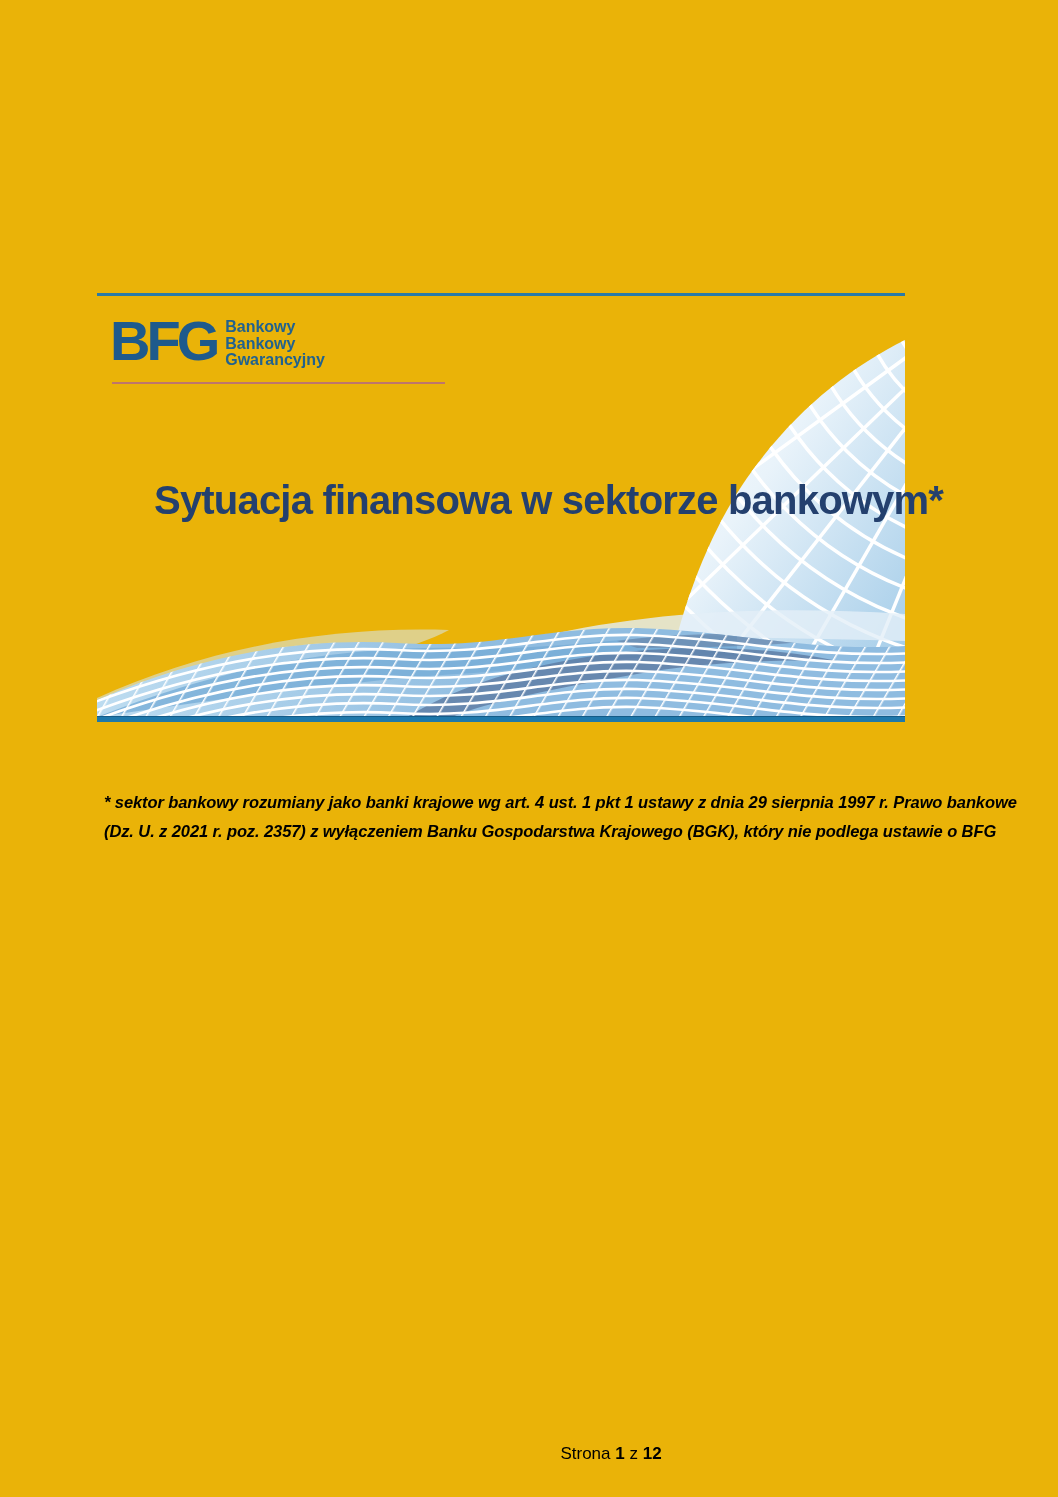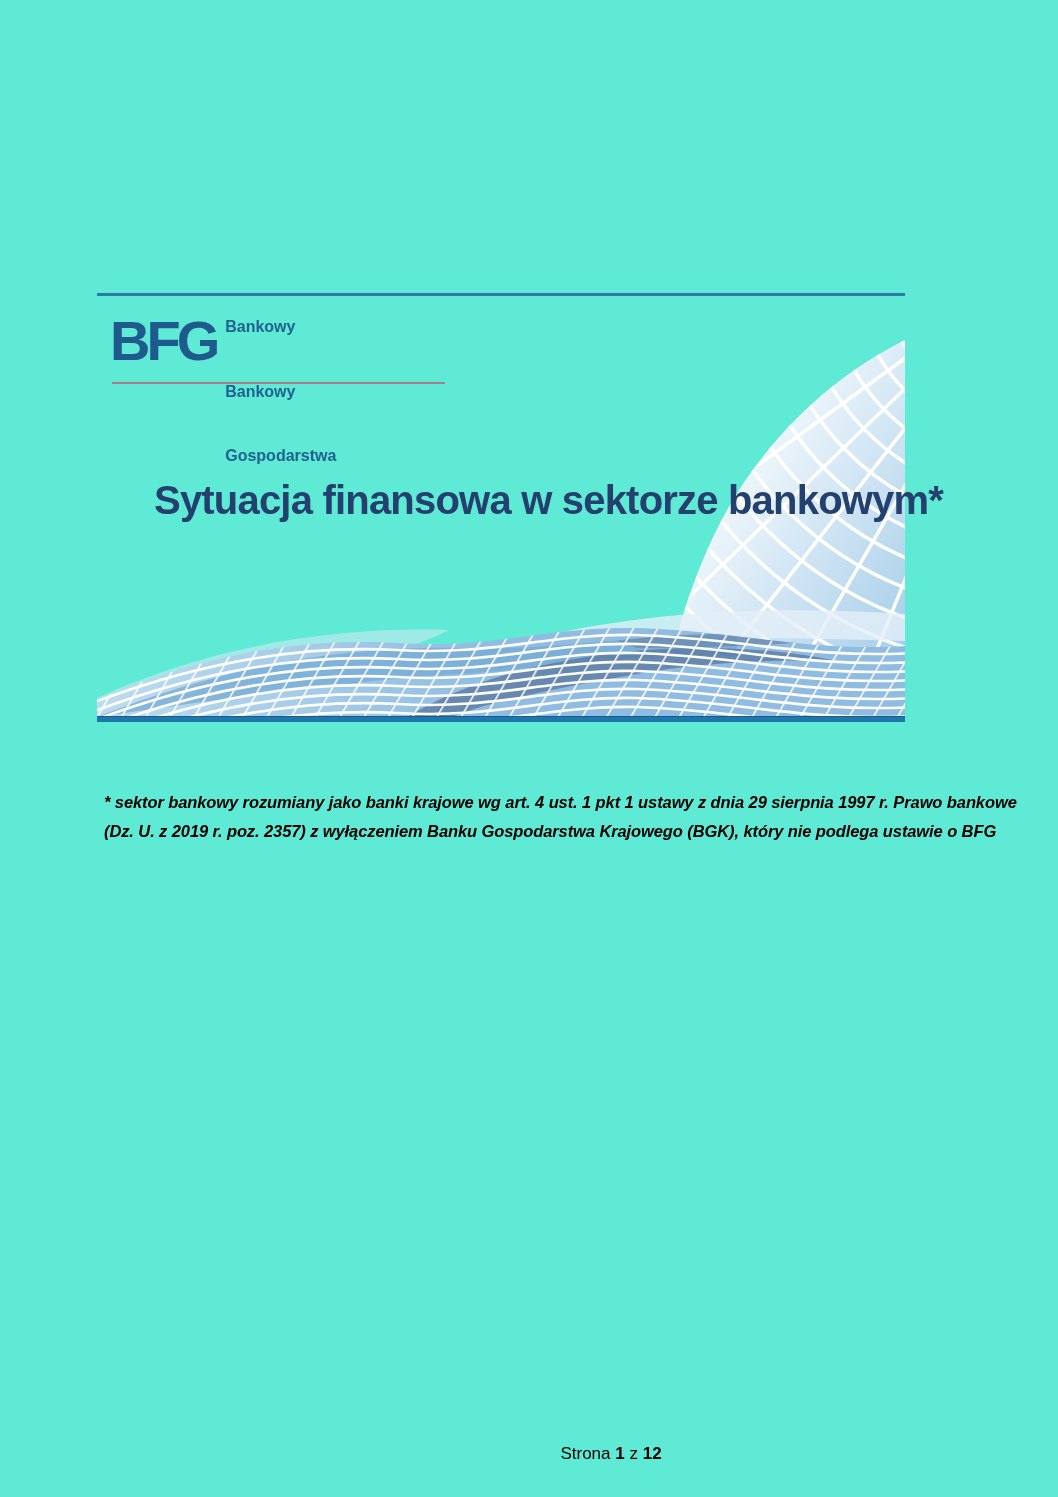--- a/index.html
+++ b/index.html
@@ -1,19 +1,19 @@
 <!DOCTYPE html>
 <html style="--top-rule: #2b7aa6; --logo-blue: #1e5a8c; --logo-text: #21628f; --red-rule: #b66b7d; --title-navy: #24406e; --bottom-bar: #1e78ab; --mesh-light: #d9eaf6; --mesh-mid: #8fbce0; --mesh-dark: #5c7ba2;"><head>
 <meta charset="utf-8">
 <style>
   html,body{margin:0;padding:0;background:#fff;}
   .page{
     position:relative;
     width:1058px;height:1497px;
-    background:#5eead4;
+    background:#eab308;
     font-family:"Liberation Sans",sans-serif;
     overflow:hidden;
   }
   
   .banner{
     position:absolute;left:97px;top:293px;
     width:808px;height:429px;
     border-top:3px solid var(--top-rule,#2b7aa6);
     box-sizing:border-box;
   }
@@ -26,21 +26,20 @@
   
   .logo{position:absolute;left:13px;top:21px;display:flex;gap:9px;align-items:flex-start;}
   .logo-acronym{
     font-size:56px;line-height:48px;font-weight:800;letter-spacing:-4px;
     color:var(--logo-blue,#1e5a8c);
   }
   .logo-name{
     display:flex;flex-direction:column;margin-top:2px;
     font-size:16px;line-height:16.5px;font-weight:bold;
     color:var(--logo-text,#21628f);
-    gap:48px;
   }
   .red-rule{
     position:absolute;left:15px;top:86px;width:333px;height:2px;
     background:var(--red-rule,#b66b7d);opacity:.85;
   }
   
   .title{
     position:absolute;left:57px;top:182px;margin:0;
     font-size:40px;font-weight:bold;letter-spacing:-0.8px;
     color:var(--title-navy,#24406e);white-space:nowrap;
@@ -143,33 +142,33 @@
         </g>
         <rect x="0" y="322" width="808" height="104" fill="url(#diag)"></rect>
       </g>
     </svg>
 
     <div class="logo">
       <span class="logo-acronym">BFG</span>
       <span class="logo-name">
         <span>Bankowy</span>
         <span>Bankowy</span>
-        <span>Gospodarstwa</span>
+        <span>Gwarancyjny</span>
       </span>
     </div>
     <div class="red-rule"></div>
 
     <h1 class="title">Sytuacja finansowa w sektorze bankowym*</h1>
 
     <div class="bottom-bar"></div>
   </div>
 
   <p class="footnote">
     <span>* sektor bankowy rozumiany jako banki krajowe wg art. 4 ust. 1 pkt 1 ustawy z dnia 29 sierpnia 1997 r. Prawo bankowe</span><br>
-    <span>(Dz. U. z 2019 r. poz. 2357) z wyłączeniem Banku Gospodarstwa Krajowego (BGK), który nie podlega ustawie o BFG</span>
+    <span>(Dz. U. z 2021 r. poz. 2357) z wyłączeniem Banku Gospodarstwa Krajowego (BGK), który nie podlega ustawie o BFG</span>
   </p>
 
   <div class="footer">
     <span class="shift"><span>Strona</span>
       <b>1</b>
       <span>z</span>
       <b>12</b></span>
   </div>
 
 </div>

